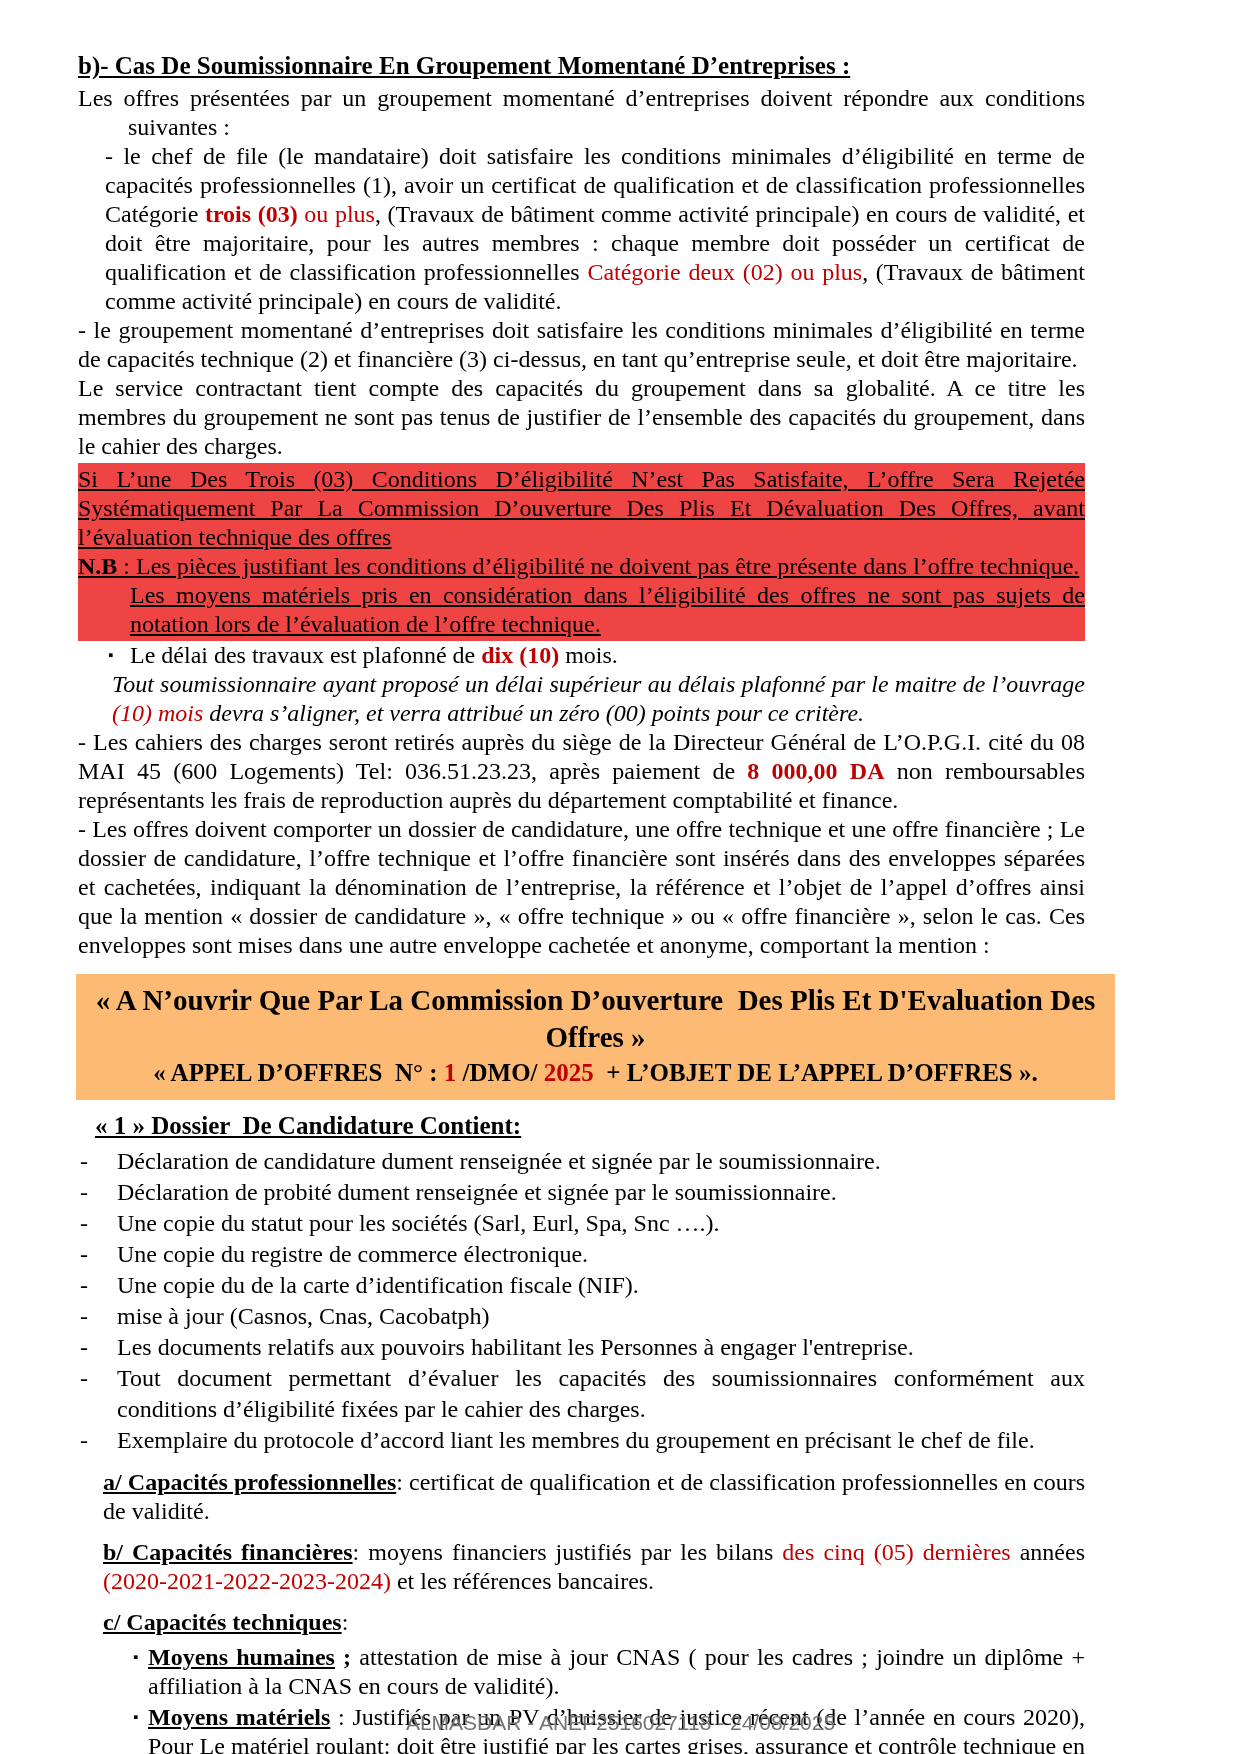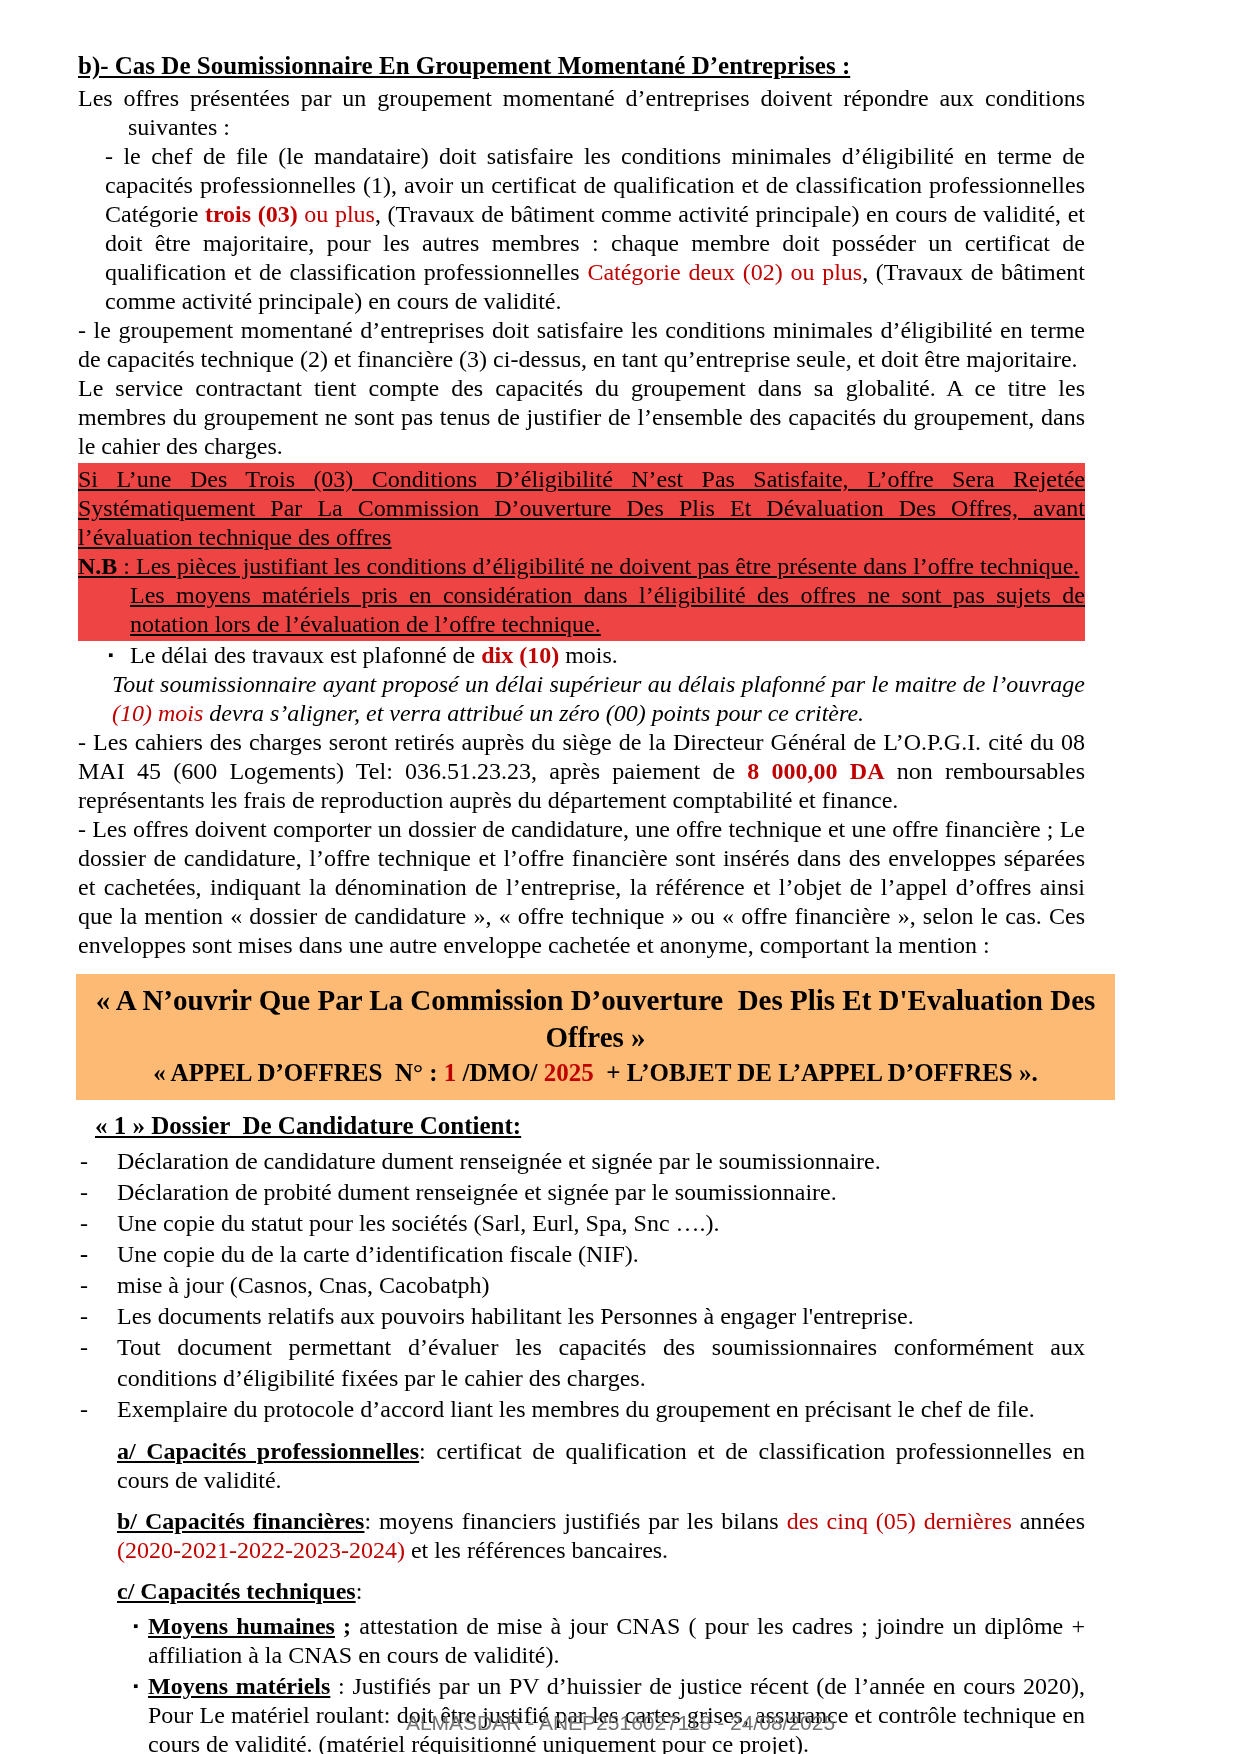--- a/index.html
+++ b/index.html
@@ -22,21 +22,21 @@
   .highlight p{text-decoration:underline;}
   .hl-ind{padding-left:52px;}
   .bullet-line{position:relative;padding-left:52px;}
   .bullet-line .marker-sq{position:absolute;left:30px;top:0;font-size:15px;}
   .banner{background:#fdba74;margin:14px -30px 10px -2px;padding:8px 10px 10px;text-align:center;}
   .banner-l1{font-weight:700;font-size:29px;line-height:37px;white-space:pre-wrap;}
   .banner-l2{font-weight:700;font-size:25px;line-height:34px;white-space:pre-wrap;}
   .dossier-h{font-weight:700;text-decoration:underline;font-size:25px;line-height:31px;margin:8px 0 5px 17px;white-space:pre-wrap;}
   .dash-item{position:relative;padding-left:39px;text-align:justify;line-height:31px;}
   .dash-item>.marker{position:absolute;left:2px;top:0;}
-  .cap{margin-left:39px;}
+  .cap{margin-left:25px;}
   .mt{margin-top:12px;}
   .sq-item{position:relative;padding-left:70px;text-align:justify;margin-top:2px;}
   .sq-item>.marker-sq{position:absolute;left:55px;top:0;font-size:15px;}
   .moyens{margin-top:6px;}
   .footer{
     position:absolute;left:0;top:1708px;width:1241px;text-align:center;
     font-family:"Liberation Sans","DejaVu Sans",sans-serif;font-size:21px;color:#737373;
   }
 </style>
 </head>
@@ -86,20 +86,21 @@
     <div class="dash-item">
       <span class="marker">-</span>
       <span class="txt">Déclaration de probité  dument renseignée et signée  par le soumissionnaire.</span>
     </div>
     <div class="dash-item">
       <span class="marker">-</span>
       <span class="txt">Une copie du statut pour les sociétés (Sarl, Eurl, Spa, Snc ….).</span>
     </div>
     <div class="dash-item">
       <span class="marker">-</span>
+      <span class="txt">Une copie du registre de commerce électronique.</span>
     </div>
     <div class="dash-item">
       <span class="marker">-</span>
       <span class="txt">Une copie du de la carte d’identification fiscale (NIF).</span>
     </div>
     <div class="dash-item">
       <span class="marker">-</span>
       <span class="txt">mise à jour (Casnos, Cnas, Cacobatph)</span>
     </div>
     <div class="dash-item">

